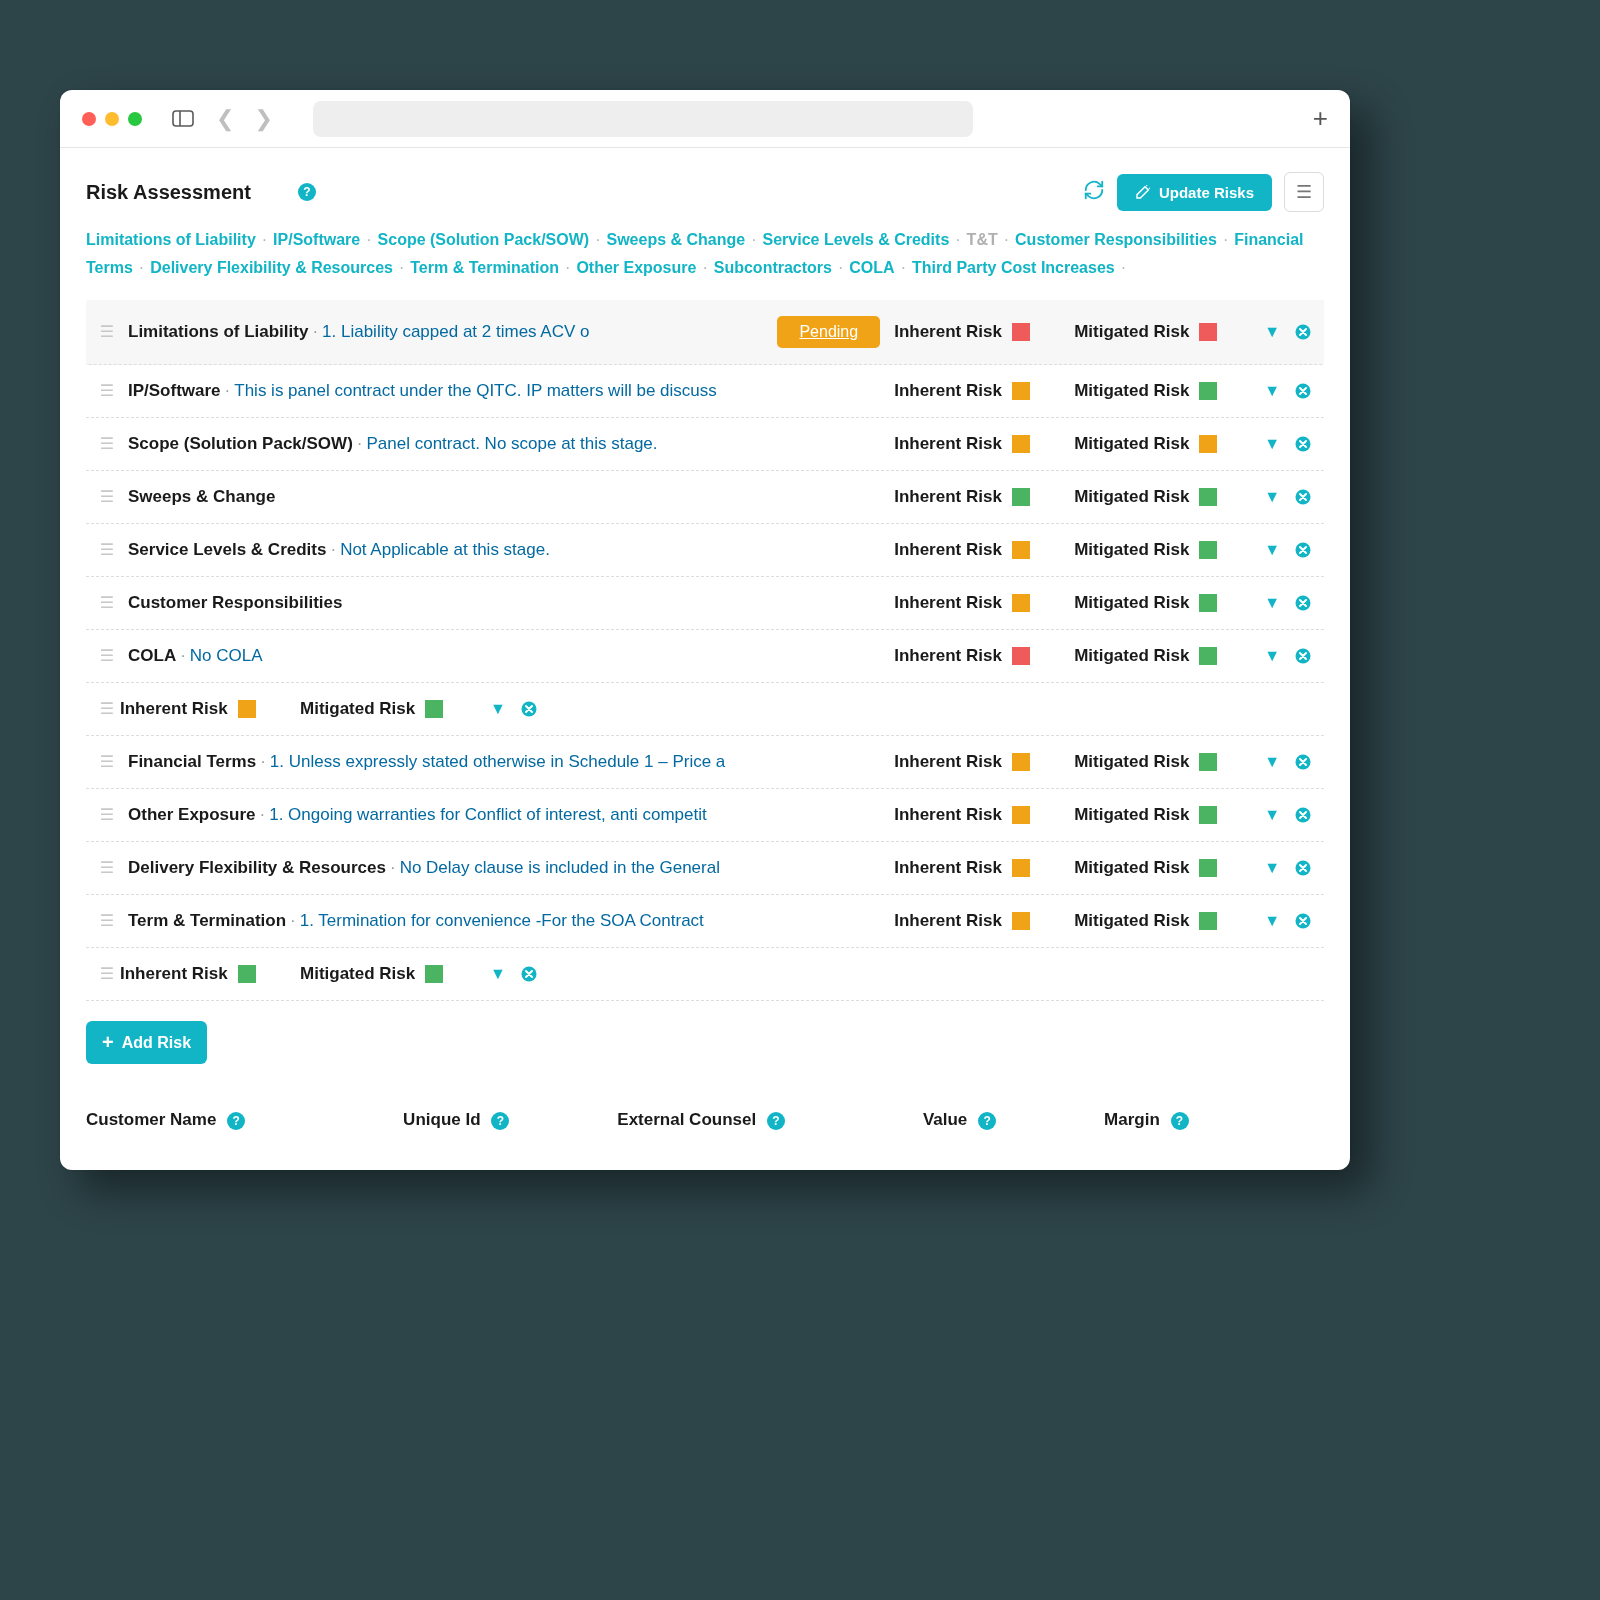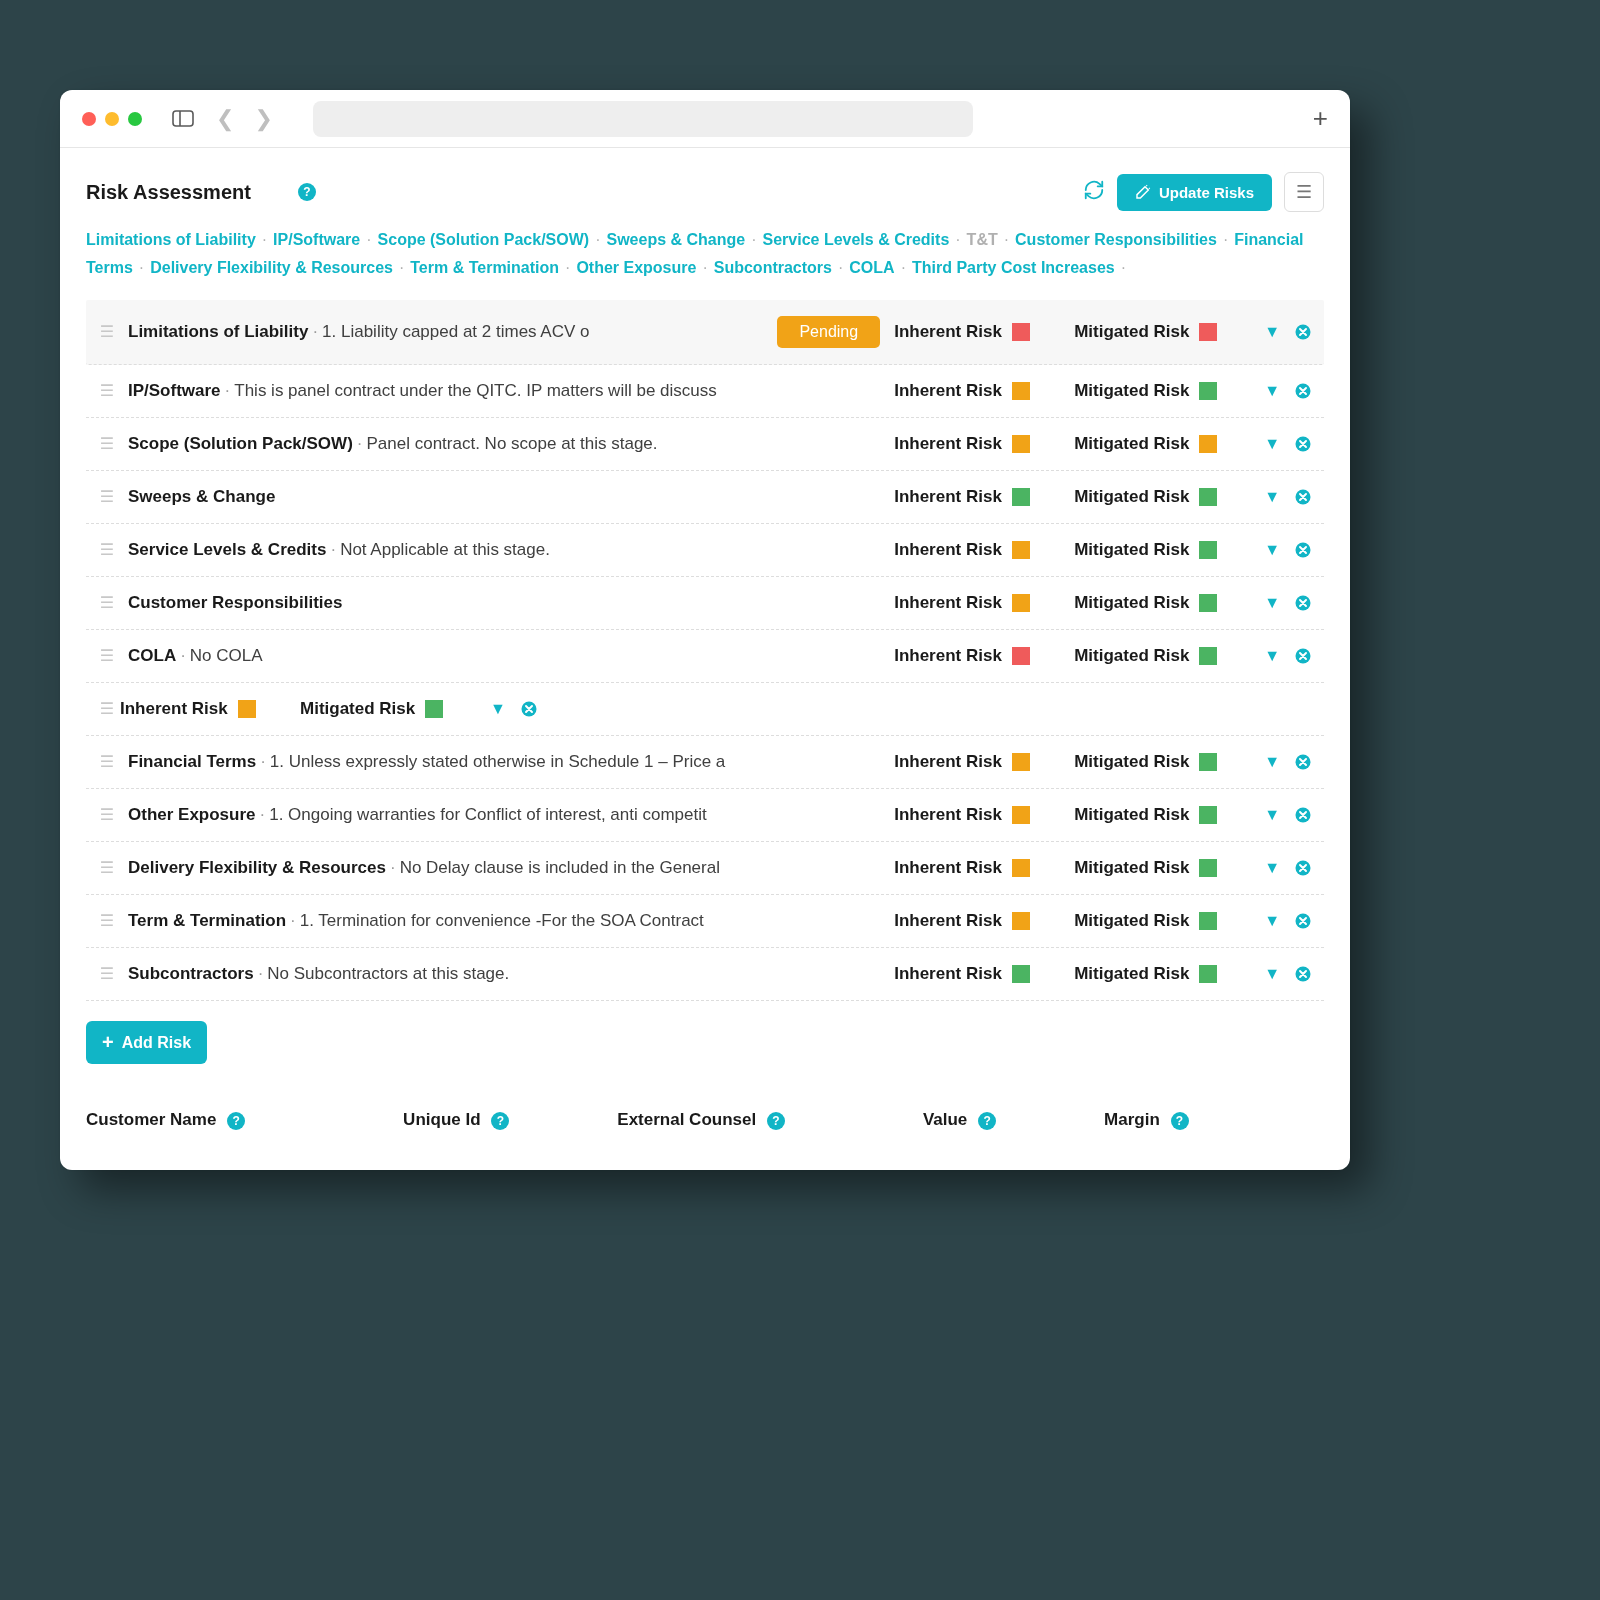--- a/index.html
+++ b/index.html
@@ -105,25 +105,25 @@
   .risk-row.first { background: #f7f7f7; border-radius: 2px; }
   .drag-handle {
     color: #c8c8c8; font-size: 16px; width: 26px; text-align: center; cursor: grab;
     line-height: 0.45;
   }
   .risk-text {
     flex: 1; overflow: hidden; white-space: nowrap; text-overflow: ellipsis;
     color: #1a1a1a; margin-left: 8px; min-width: 0;
   }
   .risk-text .name { font-weight: 700; }
-  .risk-text .desc { color: #404040; font-weight: 400; }
+  .risk-text .desc { color: #0369a1; font-weight: 400; }
   .risk-text .dot { color: #9a9a9a; padding: 0 4px; }
   .pending-pill {
     background: #f1a317; color: #fff; border-radius: 5px; padding: 7px 22px;
-    font-size: 16px; font-weight: 500; margin: 0 14px;
+    font-size: 16px; font-weight: 500; margin: 0 14px; text-decoration: underline;
   }
   .risk-block {
     display: flex; align-items: center; gap: 10px; width: 180px; flex-shrink: 0;
   }
   .risk-block .label { font-weight: 700; color: #1a1a1a; font-size: 17px; }
   .swatch {
     width: 18px; height: 18px;
   }
   .sw-red { background: #ef5b5b; }
   .sw-orange { background: #f1a317; }
@@ -450,21 +450,20 @@
             <span class="del-icon">
               <svg width="18" height="18" viewBox="0 0 24 24">
                 <circle cx="12" cy="12" r="10" fill="#11b5c6"></circle>
                 <path d="M8 8 L16 16 M16 8 L8 16" stroke="#fff" stroke-width="2.6" stroke-linecap="round"></path>
               </svg>
             </span>
           </div>
         </div>
         <div class="risk-row">
           <div class="drag-handle">☰</div>
-          <div class="risk-text"><span class="name">Subcontractors</span><span class="dot">·</span><span class="desc">No Subcontractors at this stage.</span></div>
           <div class="risk-block">
             <span class="label">Inherent Risk</span>
             <span class="swatch sw-green"></span>
           </div>
           <div class="risk-block">
             <span class="label">Mitigated Risk</span>
             <span class="swatch sw-green"></span>
           </div>
           <div class="row-actions">
             <span class="chev-down">▼</span>

